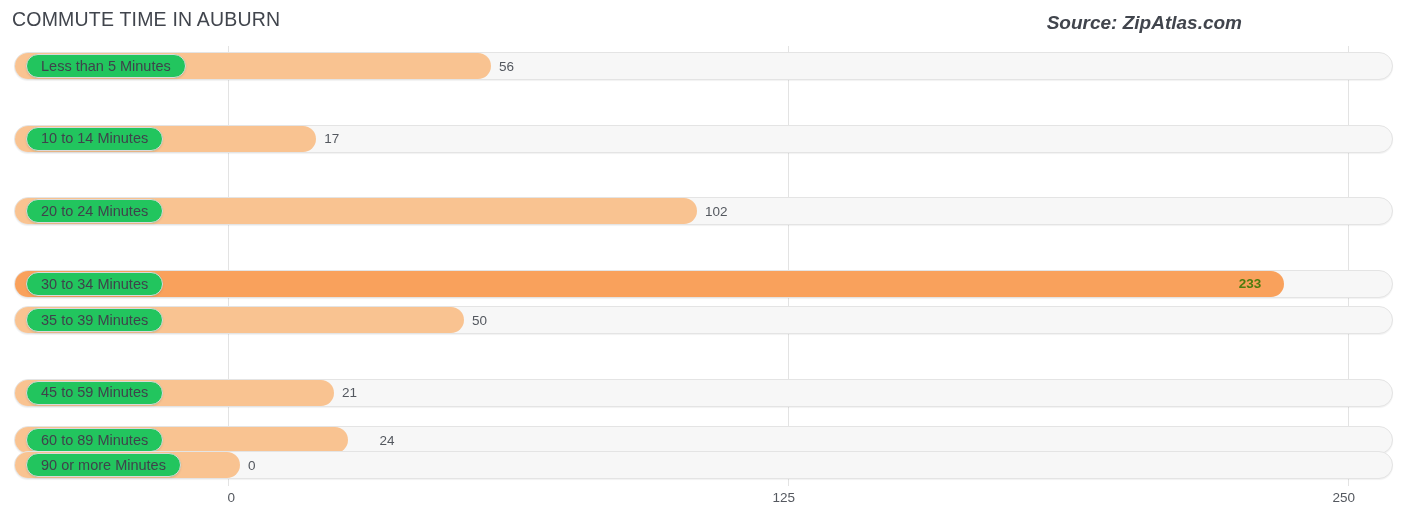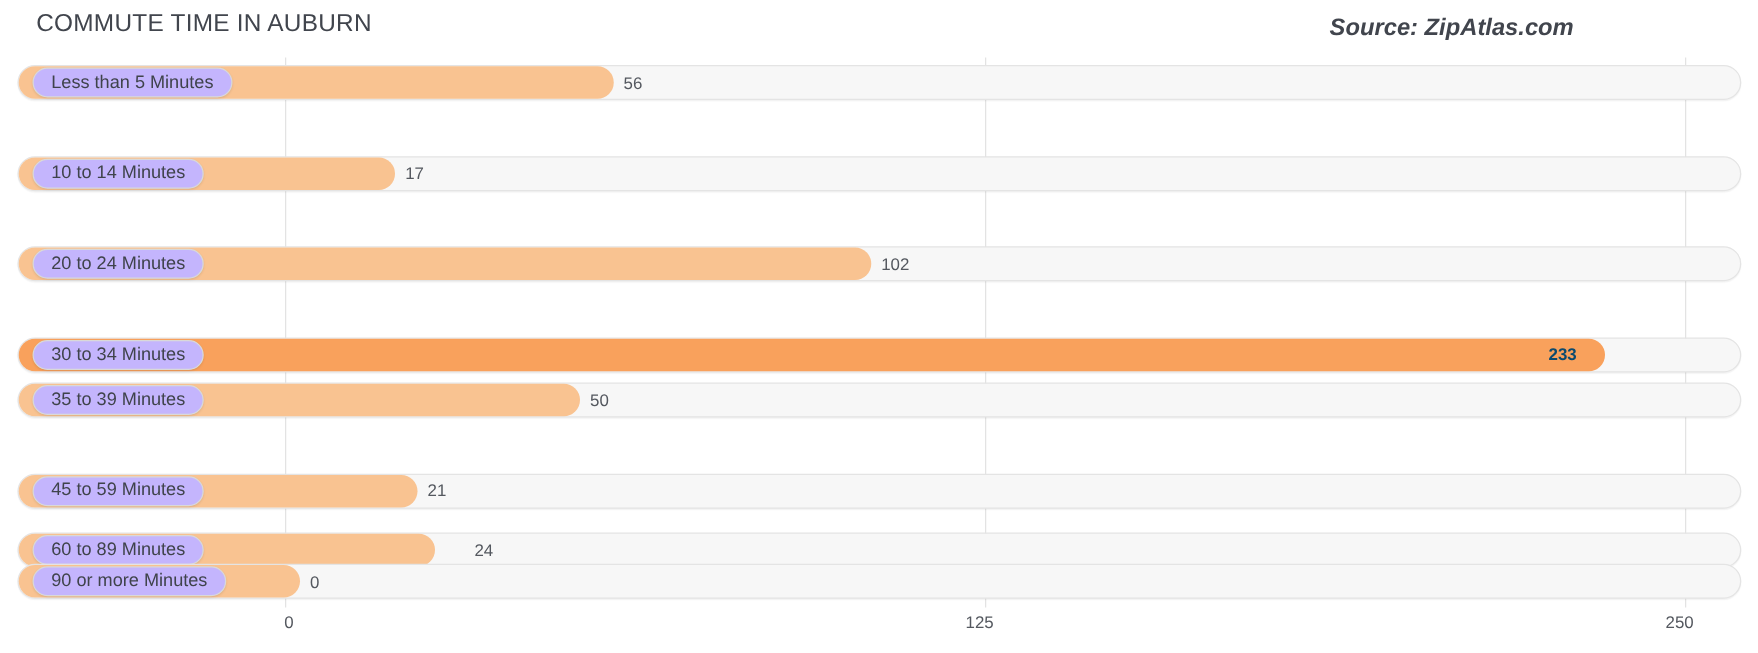--- a/index.html
+++ b/index.html
@@ -12,21 +12,21 @@
     height: 522px;
     font-family: "Liberation Sans", sans-serif;
     color: #3c4048;
     overflow: hidden;
     position: relative;
   }
 
   
   #header {
     position: absolute;
-    left: 17px; top: 0;
+    left: 0; top: 0;
     width: 1252px;
     height: 44px;
     text-align: right;
   }
   #chart-title {
     position: absolute;
     left: 12px;
     top: 8px;
     font-size: 19.5px;
     font-weight: 400;
@@ -102,21 +102,21 @@
   }
   .row.highlight .bar {
     background: #f9a15c;
   }
   .pill {
     position: absolute;
     left: 12px;
     top: 2px;
     height: 24px;
     box-sizing: border-box;
-    background: #c4b5fd;
+    background: #22c55e;
     border: 1px solid #d9d9d9;
     border-radius: 12px;
     padding: 0 14px;
     display: flex;
     align-items: center;
     box-shadow: 0 1px 2px rgba(0,0,0,0.10);
     justify-content: flex-end;
   }
   .pill-label {
     font-size: 14.5px;
@@ -128,21 +128,21 @@
     position: absolute;
     top: 0;
     height: 28px;
     display: flex;
     align-items: center;
     font-size: 13.5px;
     color: #54585f;
     white-space: nowrap;
   }
   .value.inside {
-    color: #0c4a6e;
+    color: #4d7c0f;
     font-weight: bold;
   }
 
   
   #axis {
     position: absolute;
     left: 0;
     top: 486px;
     width: 1406px;
     height: 36px;

